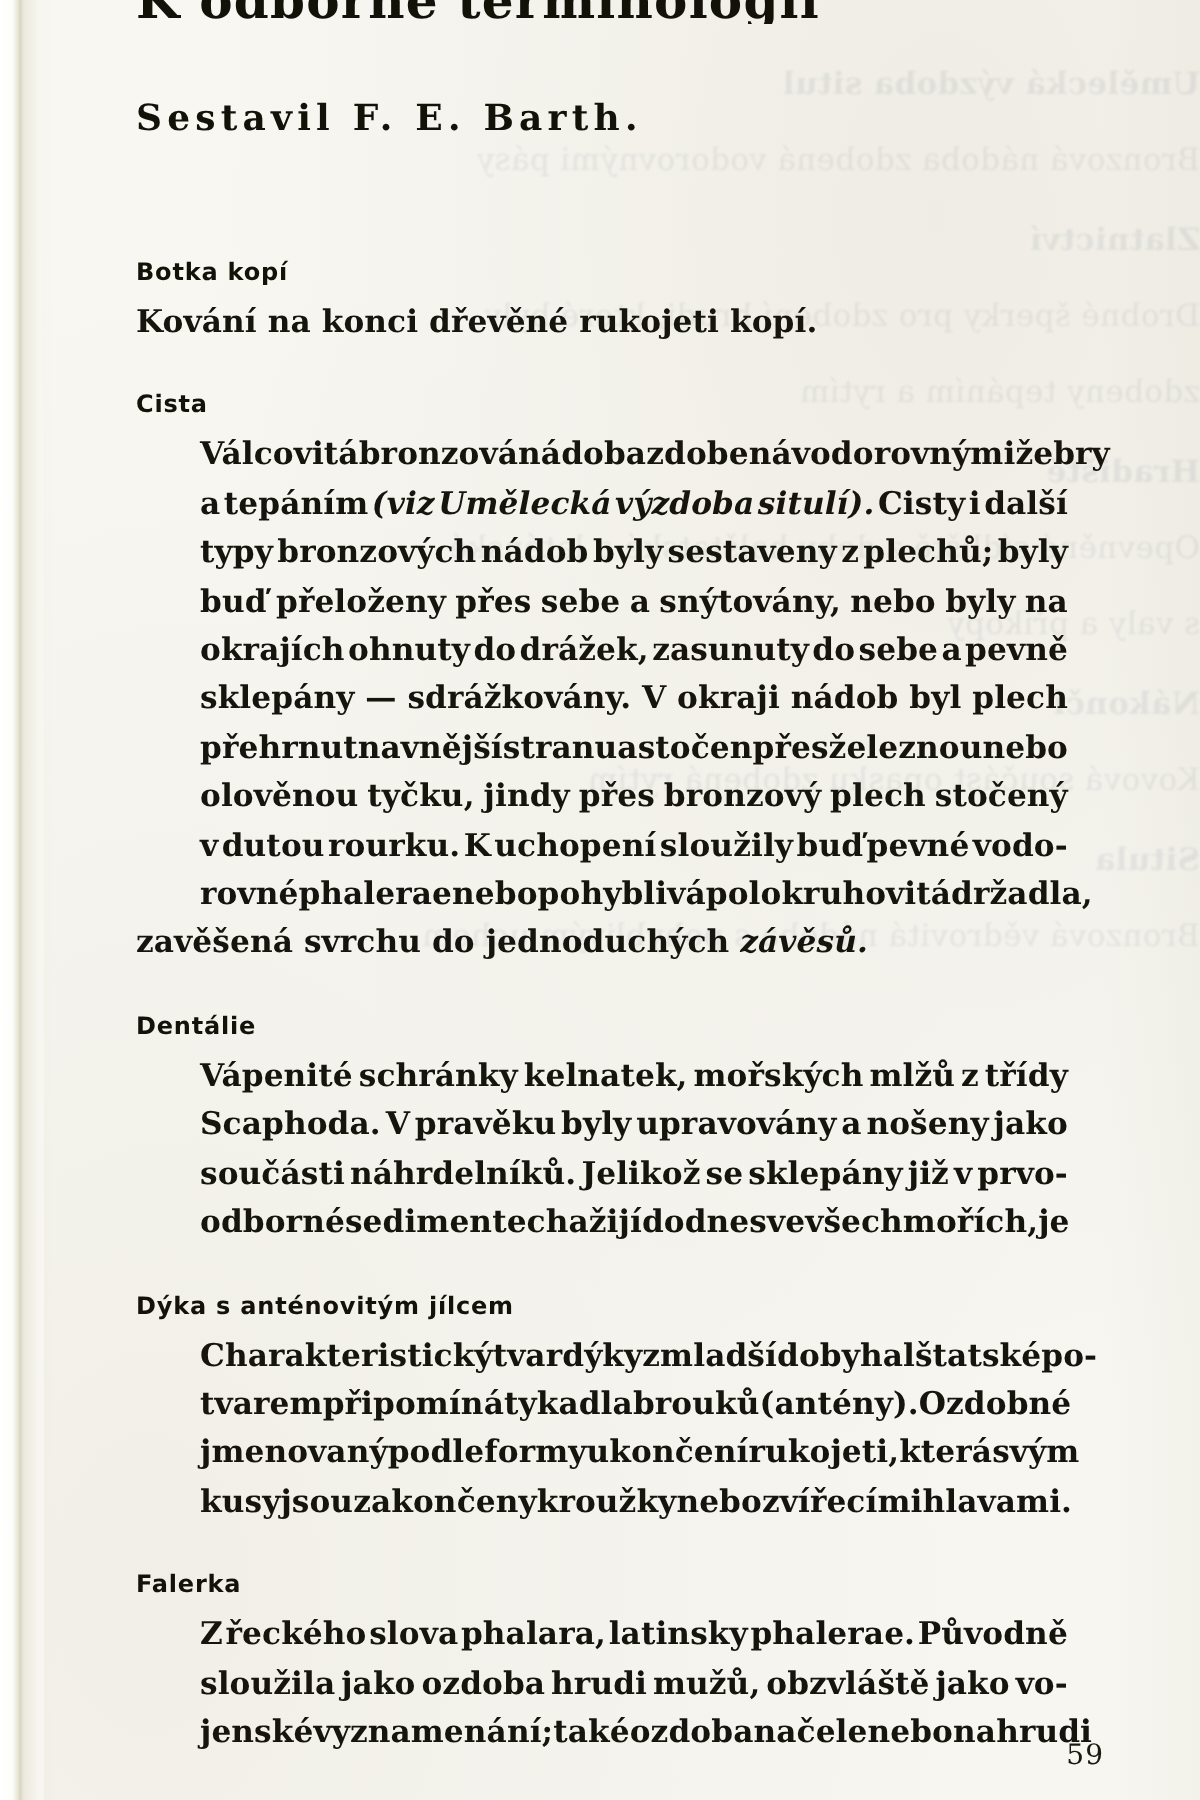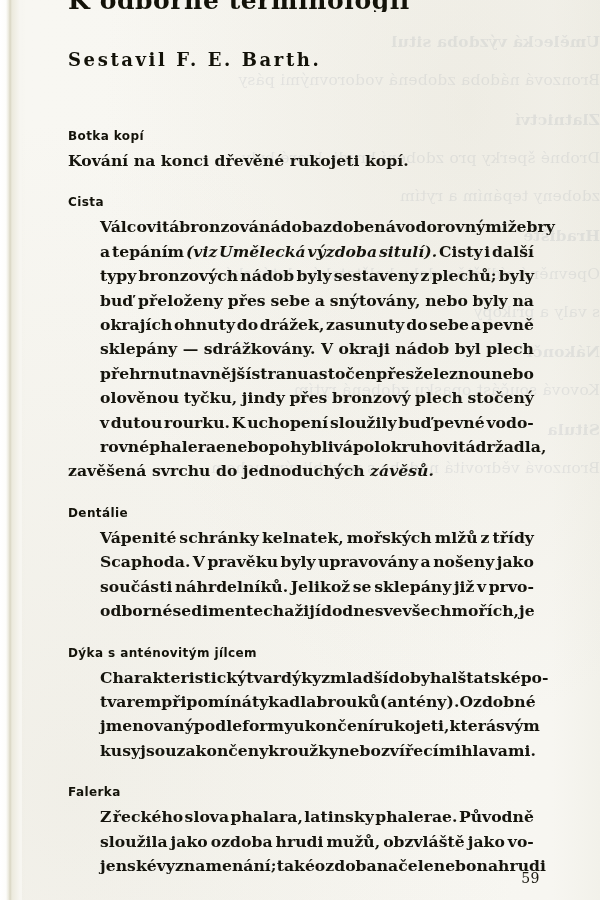--- a/index.html
+++ b/index.html
@@ -125,21 +125,21 @@
     justify-content: space-between;
     white-space: nowrap;
     margin-left: 32px;
   }
   .entry-body .ln.j > span { display: inline-block; }
 
   .it { font-style: italic; }
 
   #folio {
     position: absolute;
-    right: 60px;
+    right: 48px;
     bottom: 14px;
     font-family: "DejaVu Serif", "Liberation Serif", serif;
     font-size: 14px;
     color: #1a1910;
     letter-spacing: .5px;
   }
 </style>
 </head>
 <body>
 

